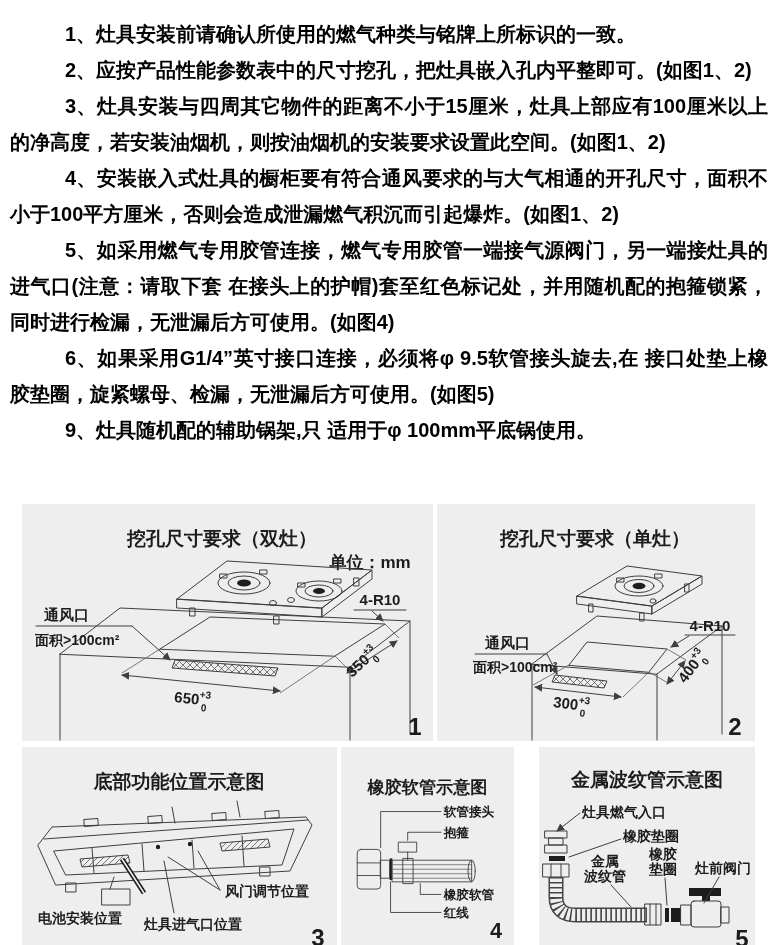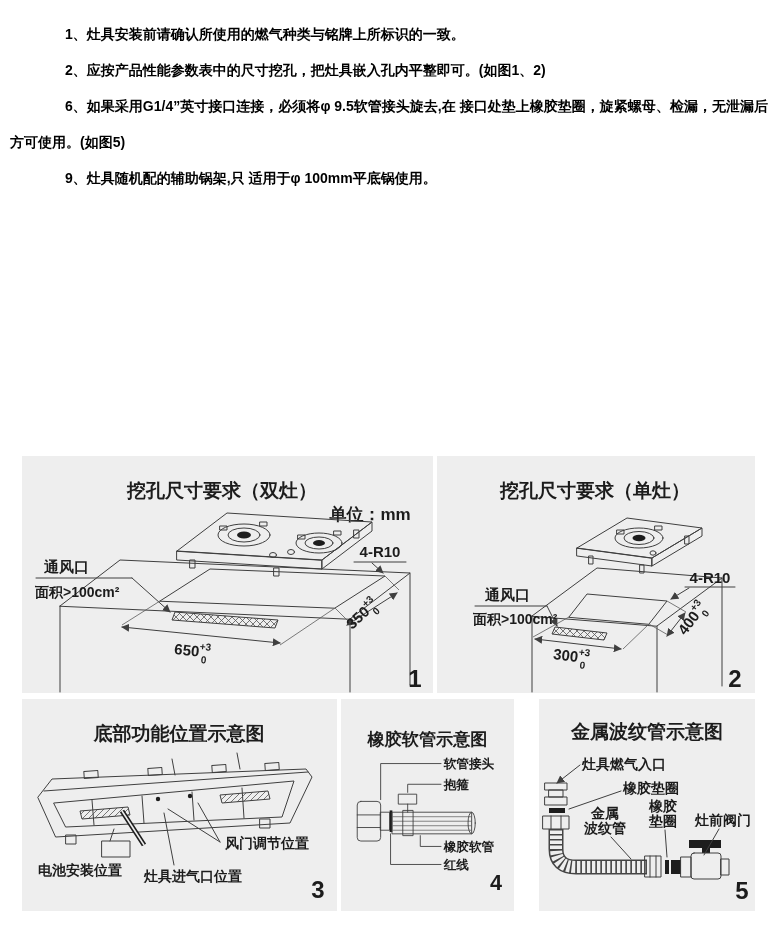--- a/index.html
+++ b/index.html
@@ -2,25 +2,25 @@
 <html><head>
 <meta charset="utf-8">
 <style>
   html,body { margin:0; padding:0; background:#fff; }
   .page {
     position:relative; width:778px; height:945px; background:#ffffff;
     font-family:"Liberation Sans","DejaVu Sans",sans-serif; overflow:hidden;
   }
   .instructions {
     padding:16px 10px 0 10px;
-    font-size:14px; line-height:36px; font-weight:600; color:#000;
+    font-size:20px; line-height:36px; font-weight:600; color:#000;
     text-align:justify;
   }
   .instructions p { margin:0; text-indent:55px; }
-  .panel { position:absolute; background:#eeeeee; }
+  .panel { position:absolute; background:#eeeeee;margin-top:48px; }
   .panel svg { display:block; width:100%; height:100%; }
   svg text { fill:#1c1c1c; font-family:"Liberation Sans","DejaVu Sans",sans-serif; font-weight:600; }
   .ptitle { font-size:19px; }
   .plabel { font-size:14px; }
   .plabel15 { font-size:15px; }
   .pnum { font-size:24px; }
   .dim { font-size:15px; }
   .tol { font-size:10px; }
   .ln { stroke:#3f3f3f; stroke-width:1; fill:none; stroke-linejoin:round; stroke-linecap:round; }
   .lnthin { stroke:#5a5a5a; stroke-width:0.8; fill:none; }
@@ -28,20 +28,23 @@
   .hatchbox { stroke:#3f3f3f; stroke-width:1; }
 </style>
 </head>
 <body>
 
 <div class="page">
 
   <div class="instructions">
     <p>1、灶具安装前请确认所使用的燃气种类与铭牌上所标识的一致。</p>
     <p>2、应按产品性能参数表中的尺寸挖孔，把灶具嵌入孔内平整即可。(如图1、2)</p>
+    <p>3、灶具安装与四周其它物件的距离不小于15厘米，灶具上部应有100厘米以上的净高度，若安装油烟机，则按油烟机的安装要求设置此空间。(如图1、2)</p>
+    <p>4、安装嵌入式灶具的橱柜要有符合通风要求的与大气相通的开孔尺寸，面积不小于100平方厘米，否则会造成泄漏燃气积沉而引起爆炸。(如图1、2)</p>
+    <p>5、如采用燃气专用胶管连接，燃气专用胶管一端接气源阀门，另一端接灶具的进气口(注意：请取下套 在接头上的护帽)套至红色标记处，并用随机配的抱箍锁紧，同时进行检漏，无泄漏后方可使用。(如图4)</p>
     <p>6、如果采用G1/4”英寸接口连接，必须将φ 9.5软管接头旋去,在 接口处垫上橡胶垫圈，旋紧螺母、检漏，无泄漏后方可使用。(如图5)</p>
     <p>9、灶具随机配的辅助锅架,只 适用于φ 100mm平底锅使用。</p>
   </div>
 
   <div class="panel" style="left:22px; top:456px; width:411px; height:237px;">
     <svg viewBox="0 0 411 237">
       <defs>
         <marker id="ar1" viewBox="0 0 10 10" refX="9" refY="5" markerWidth="8" markerHeight="8" orient="auto-start-reverse">
           <path d="M0,0 L10,5 L0,10 z" fill="#3f3f3f"></path>
         </marker>

